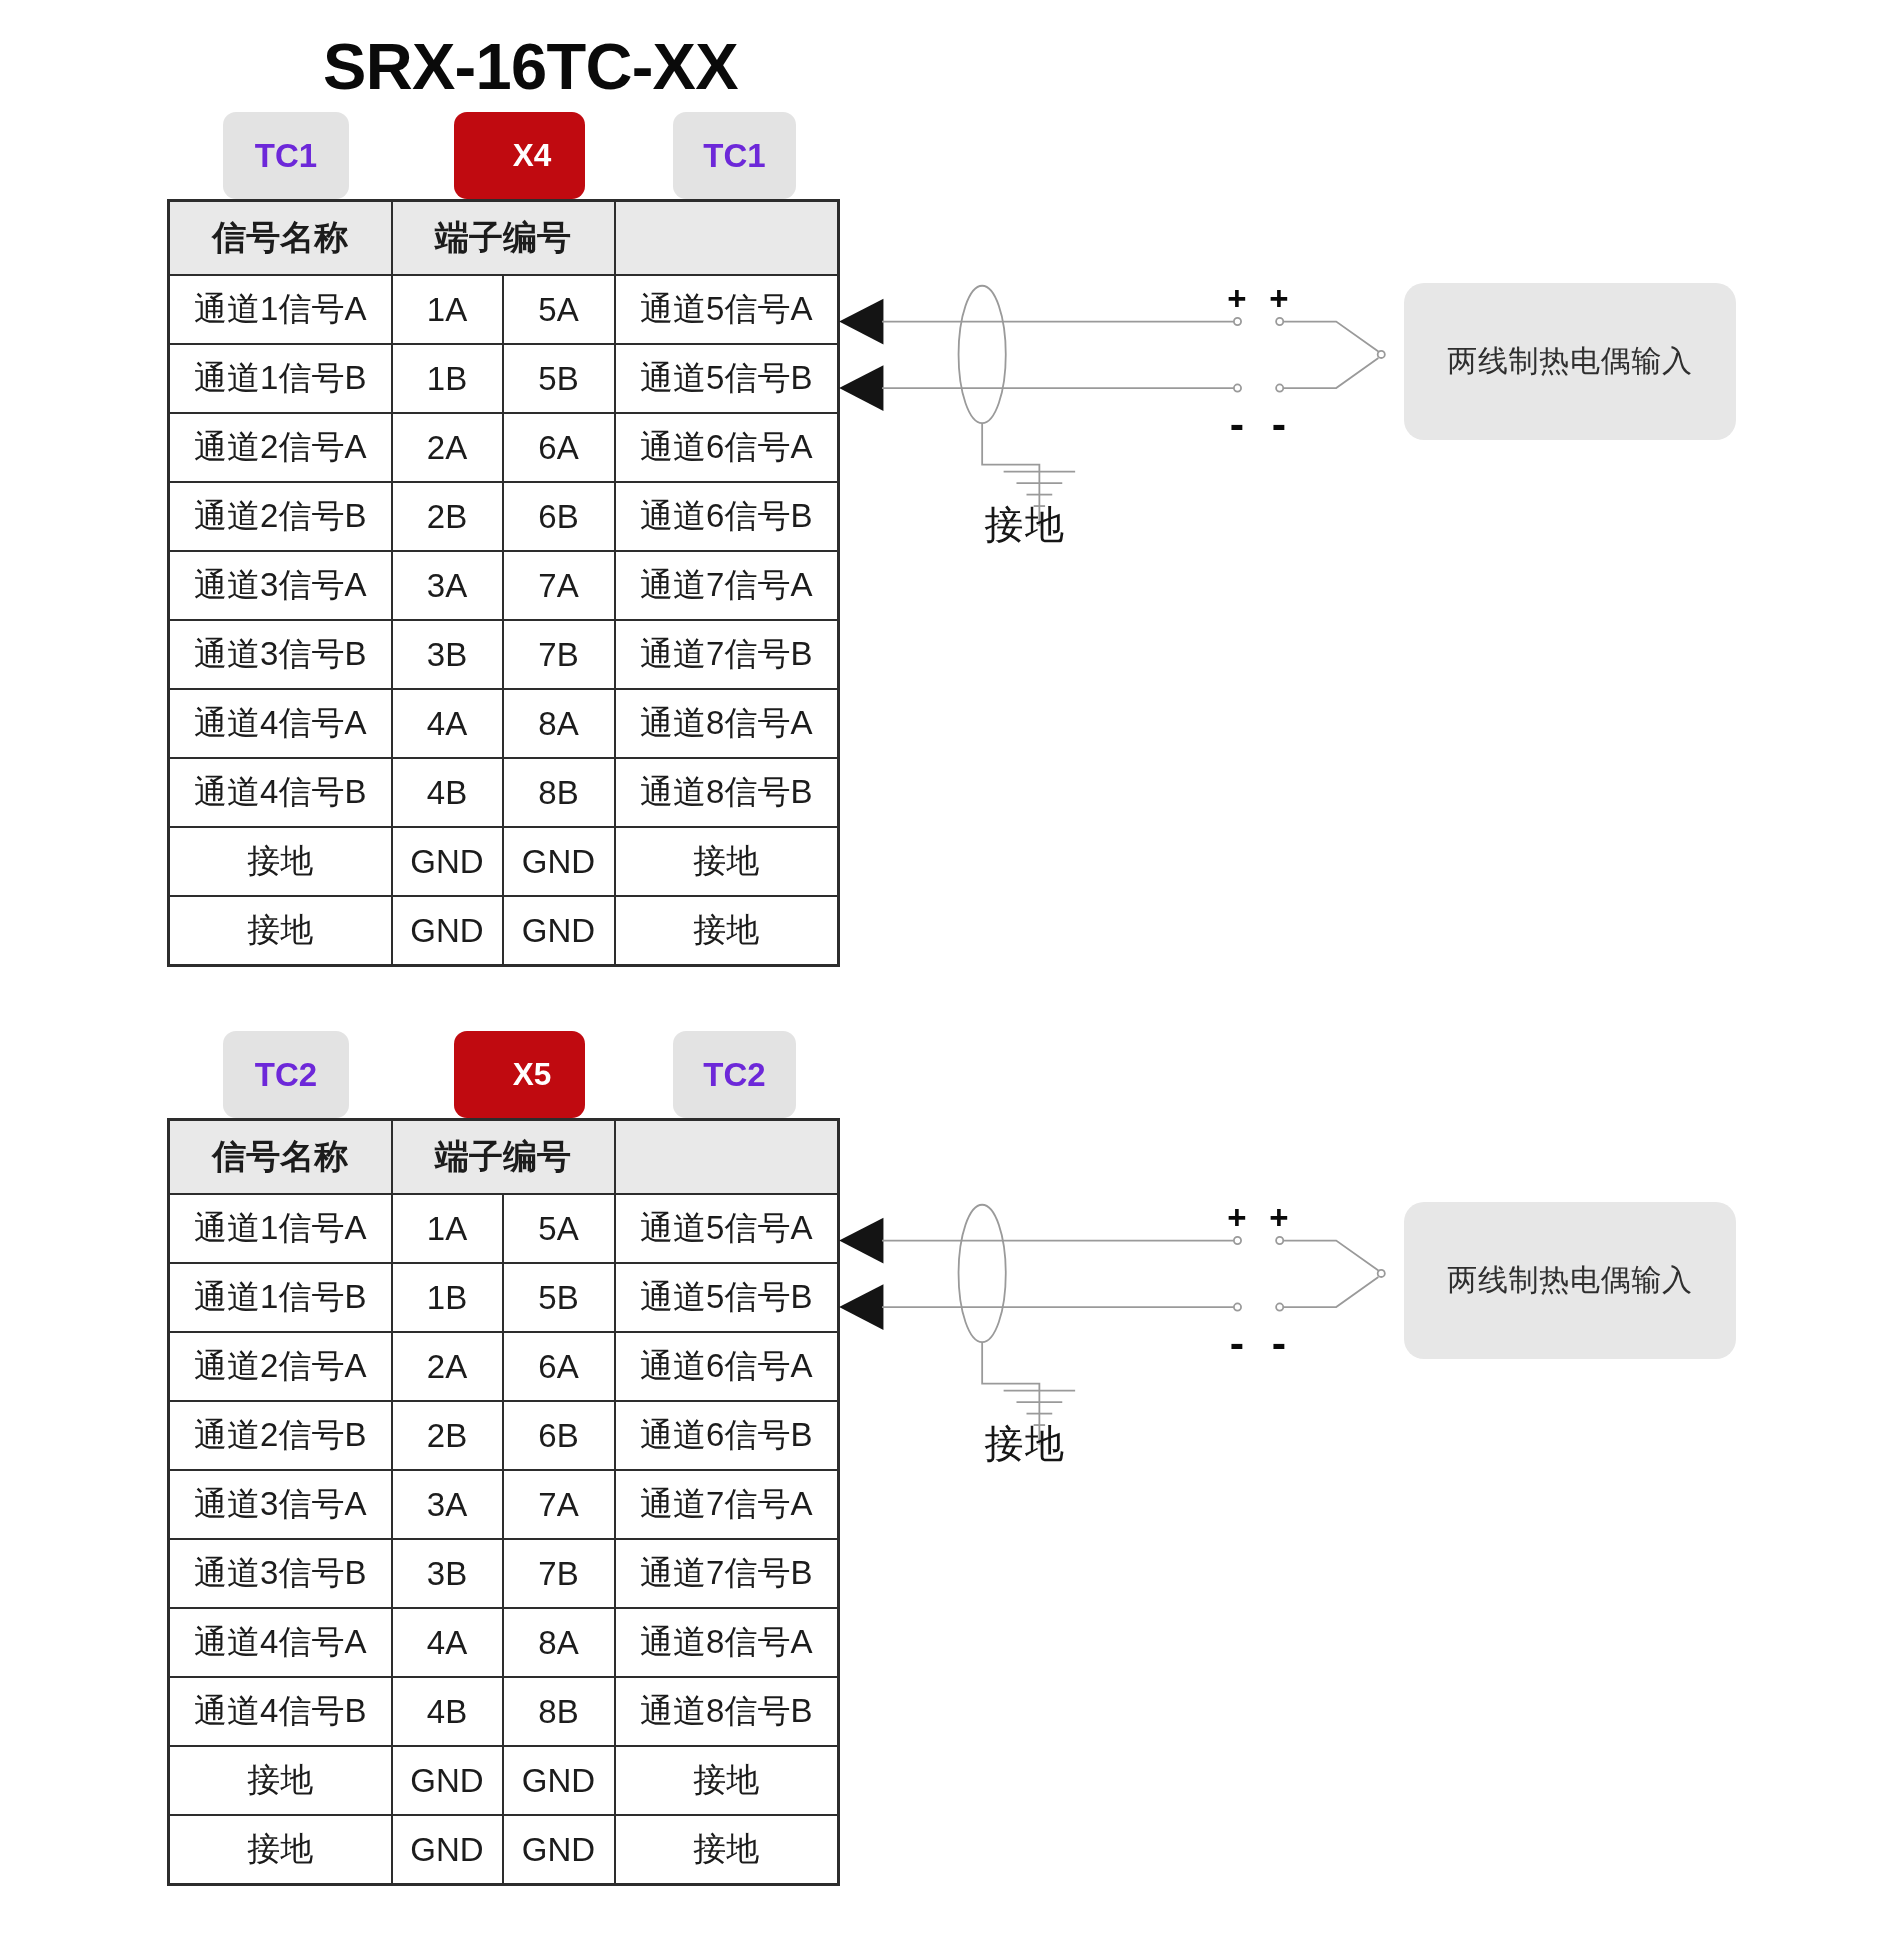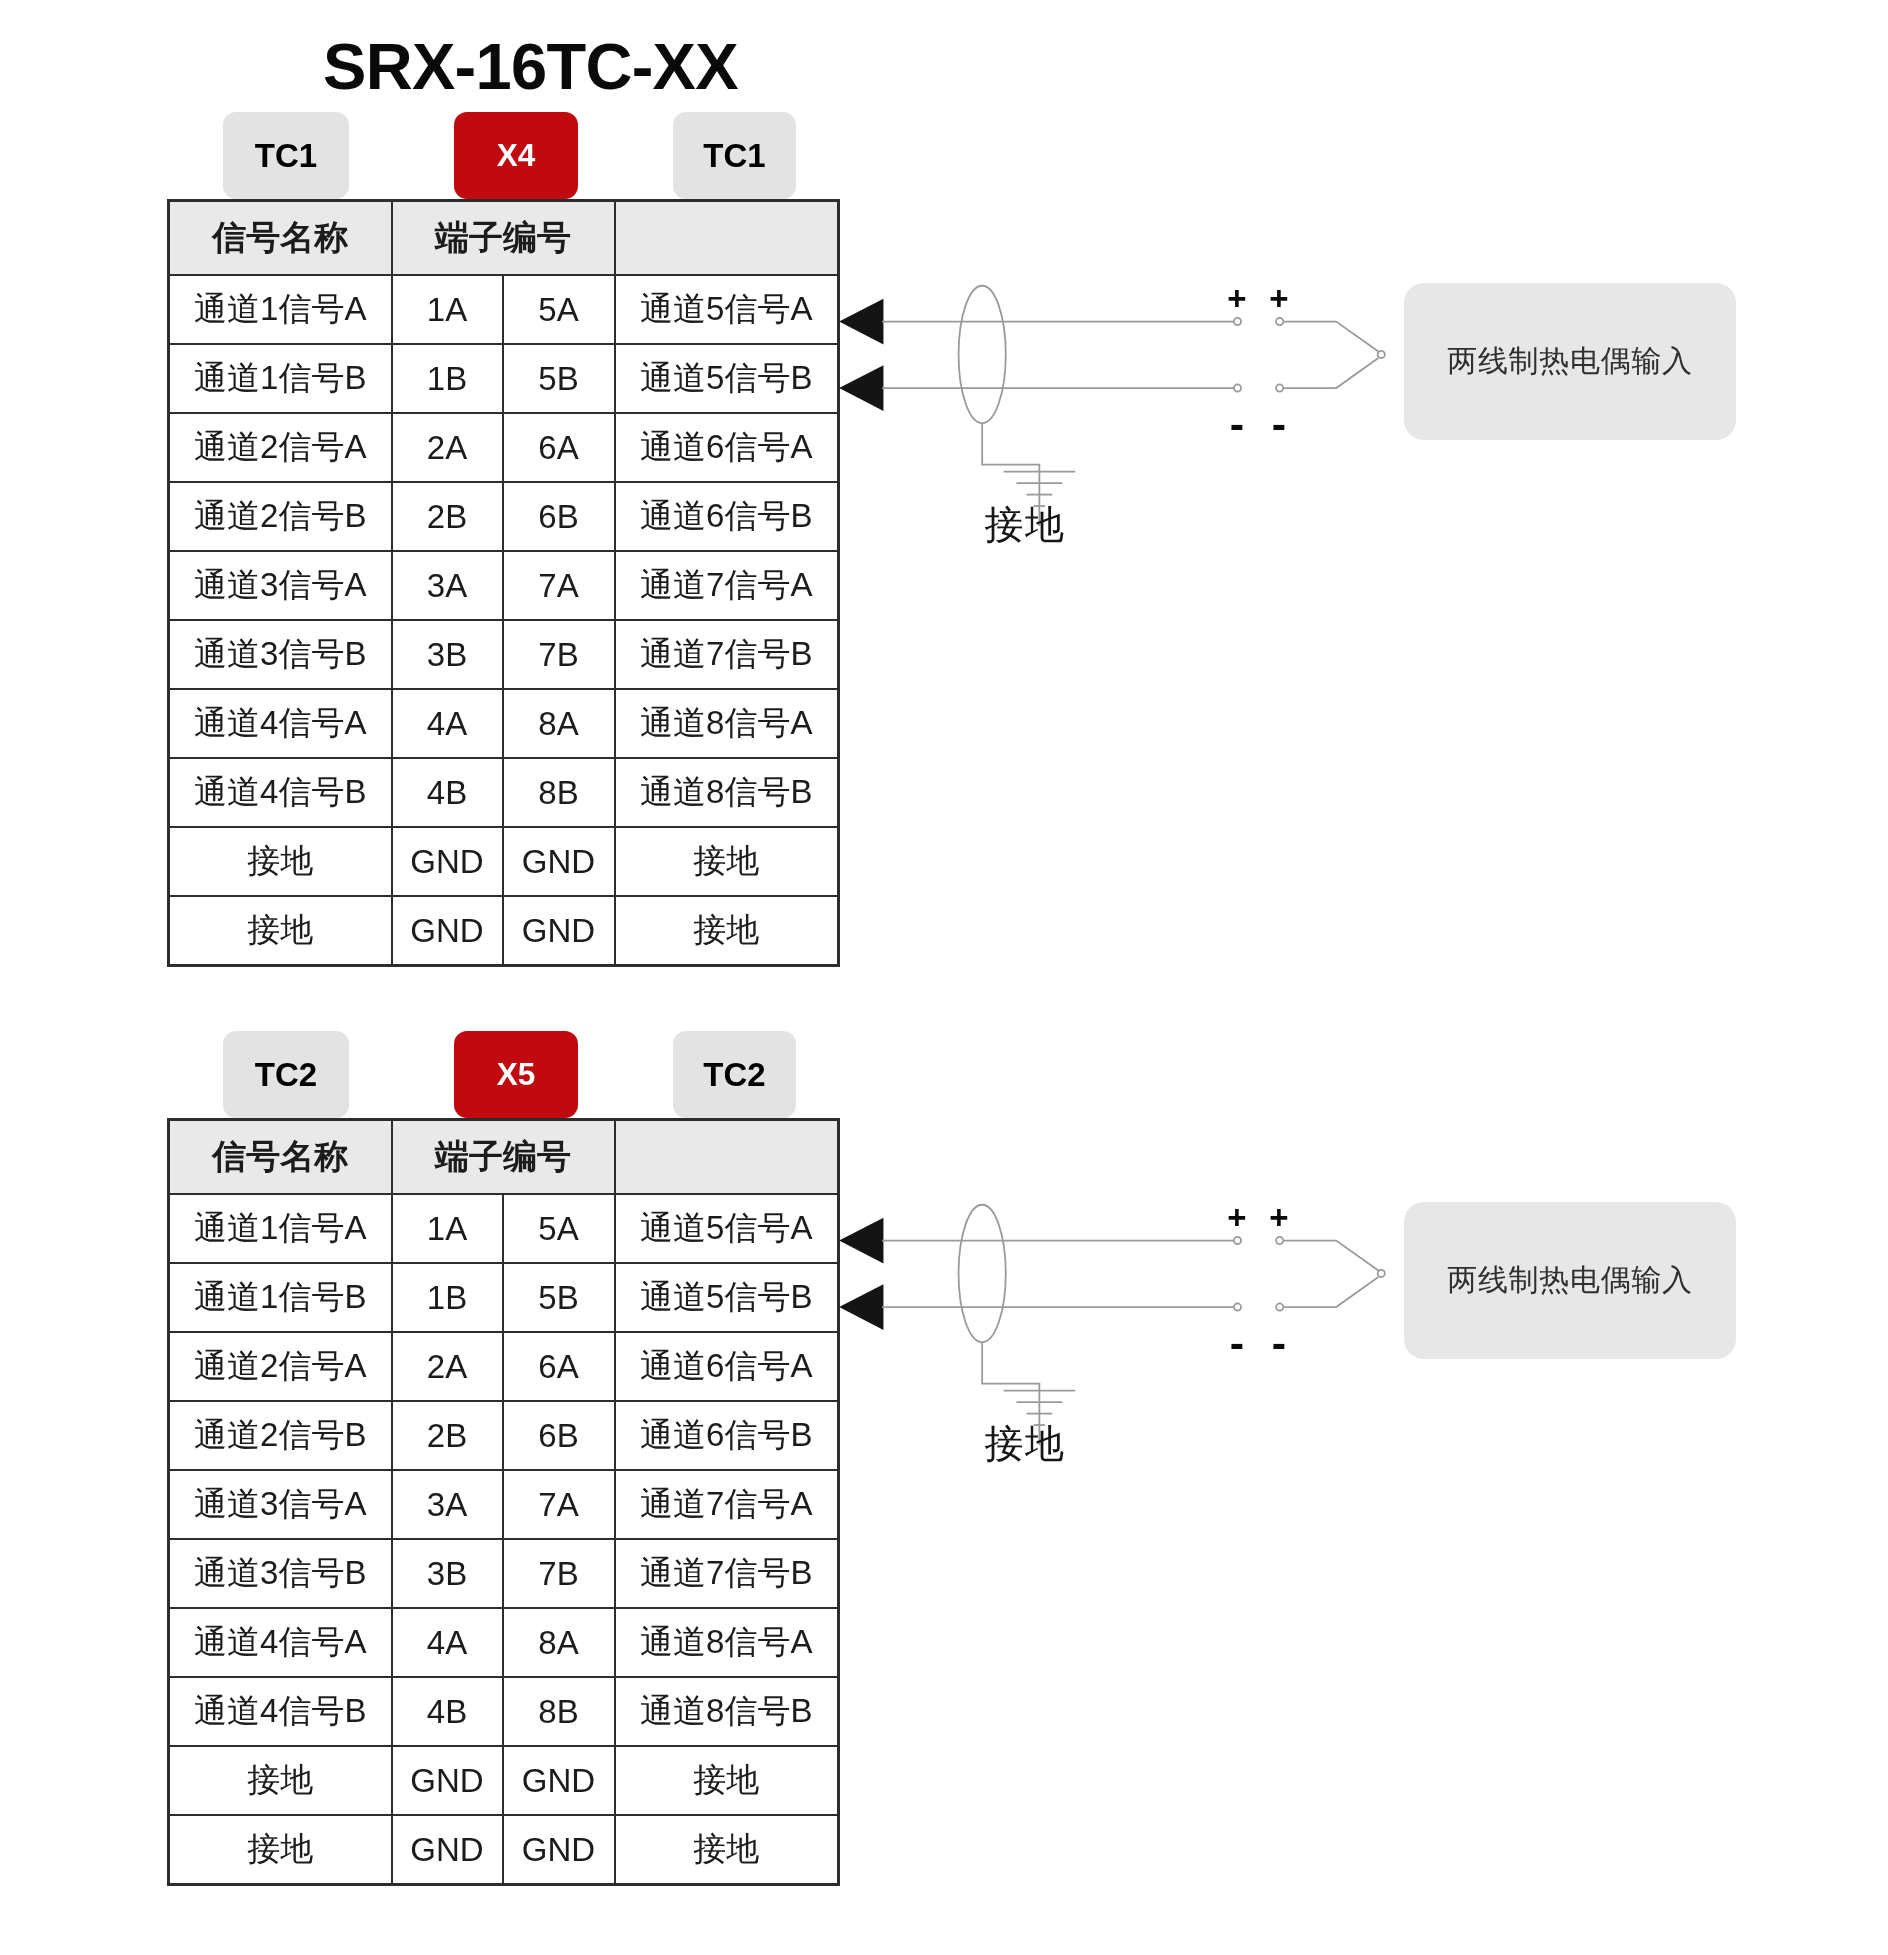--- a/index.html
+++ b/index.html
@@ -19,25 +19,25 @@
   #section-2{top:919px;height:1036px;}
 
   .page-title{
     position:absolute;left:323px;top:29px;margin:0;
     font-size:65px;font-weight:800;color:#0a0a0a;letter-spacing:-0.7px;
   }
 
   .badge{
     position:absolute;top:112px;height:87px;border-radius:13px;
     display:flex;align-items:center;justify-content:center;
-    font-weight:700;font-size:33px;color:#000000;background:var(--badge-gray);
+    font-weight:700;font-size:33px;color:#6d28d9;background:var(--badge-gray);
   }
   .badge.red{background:var(--accent-red);color:#fff;font-size:31.5px;}
   .badge.pos-left{left:223px;width:126px;}
-  .badge.pos-center{left:454px;width:124px;}
+  .badge.pos-center{left:454px;width:106px;padding-left:25px;}
   .badge.pos-right{left:673px;width:123px;}
 
   table.pinout{
     position:absolute;left:167px;top:199px;width:670px;
     border-collapse:collapse;table-layout:fixed;
     border:3.6px solid var(--border-dark);
   }
   table.pinout th,table.pinout td{
     border:2.1px solid var(--border-dark);
     text-align:center;vertical-align:middle;

